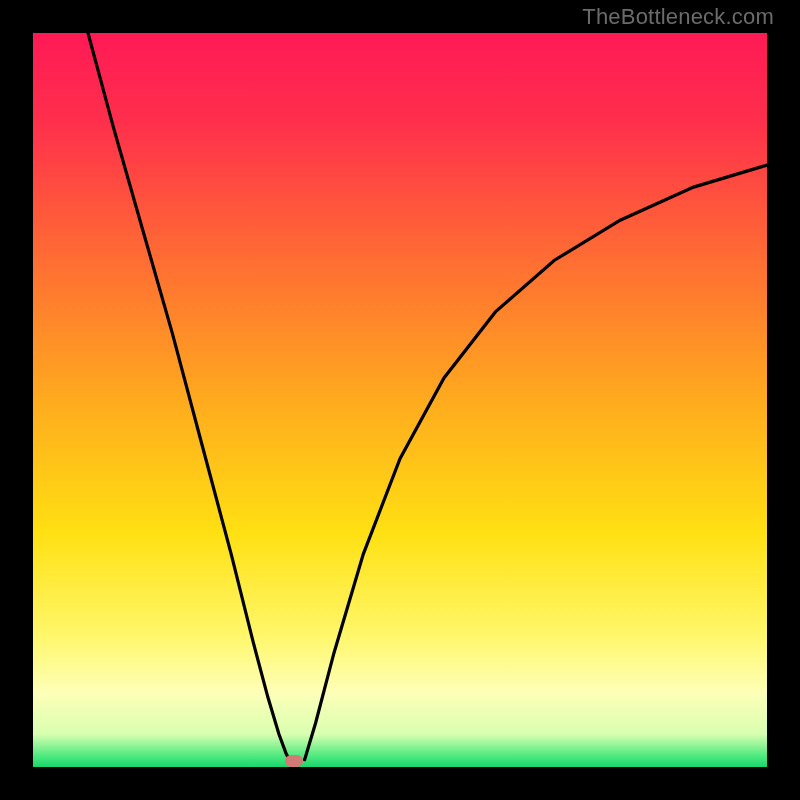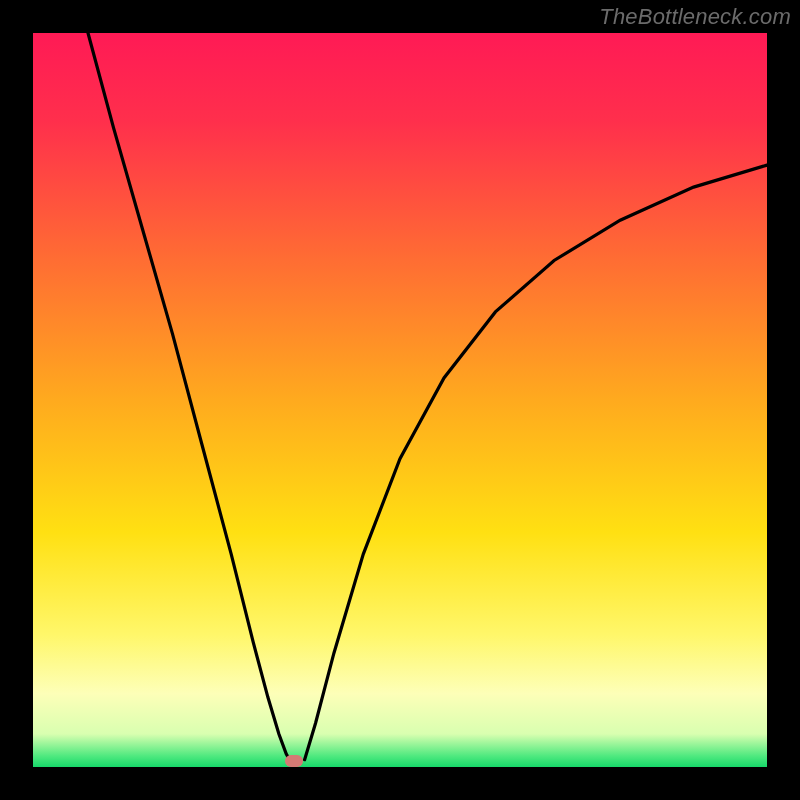--- a/index.html
+++ b/index.html
@@ -23,26 +23,25 @@
     position: absolute;
     left: 33px;
     top: 33px;
     width: 734px;
     height: 734px;
     
   }
   .watermark {
     position: absolute;
     top: 4px;
-    right: 9px;
+    right: 26px;
     color: #6b6b6b;
     font-size: 22px;
     font-weight: 400;
     letter-spacing: 0.2px;
-    font-style: italic;
   }
   svg.curve {
     position: absolute;
     left: 33px;
     top: 33px;
     width: 734px;
     height: 734px;
     overflow: visible;
   }
   .marker {

